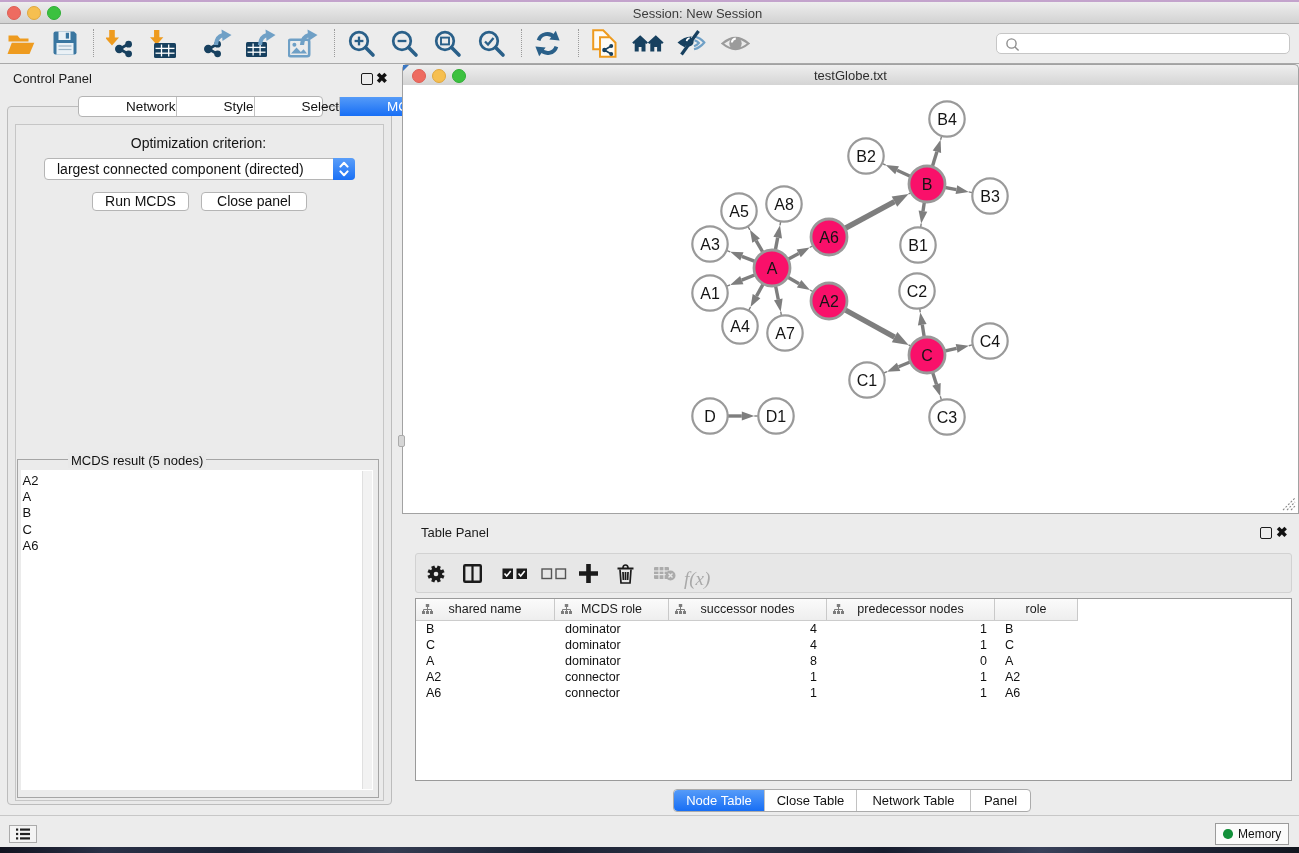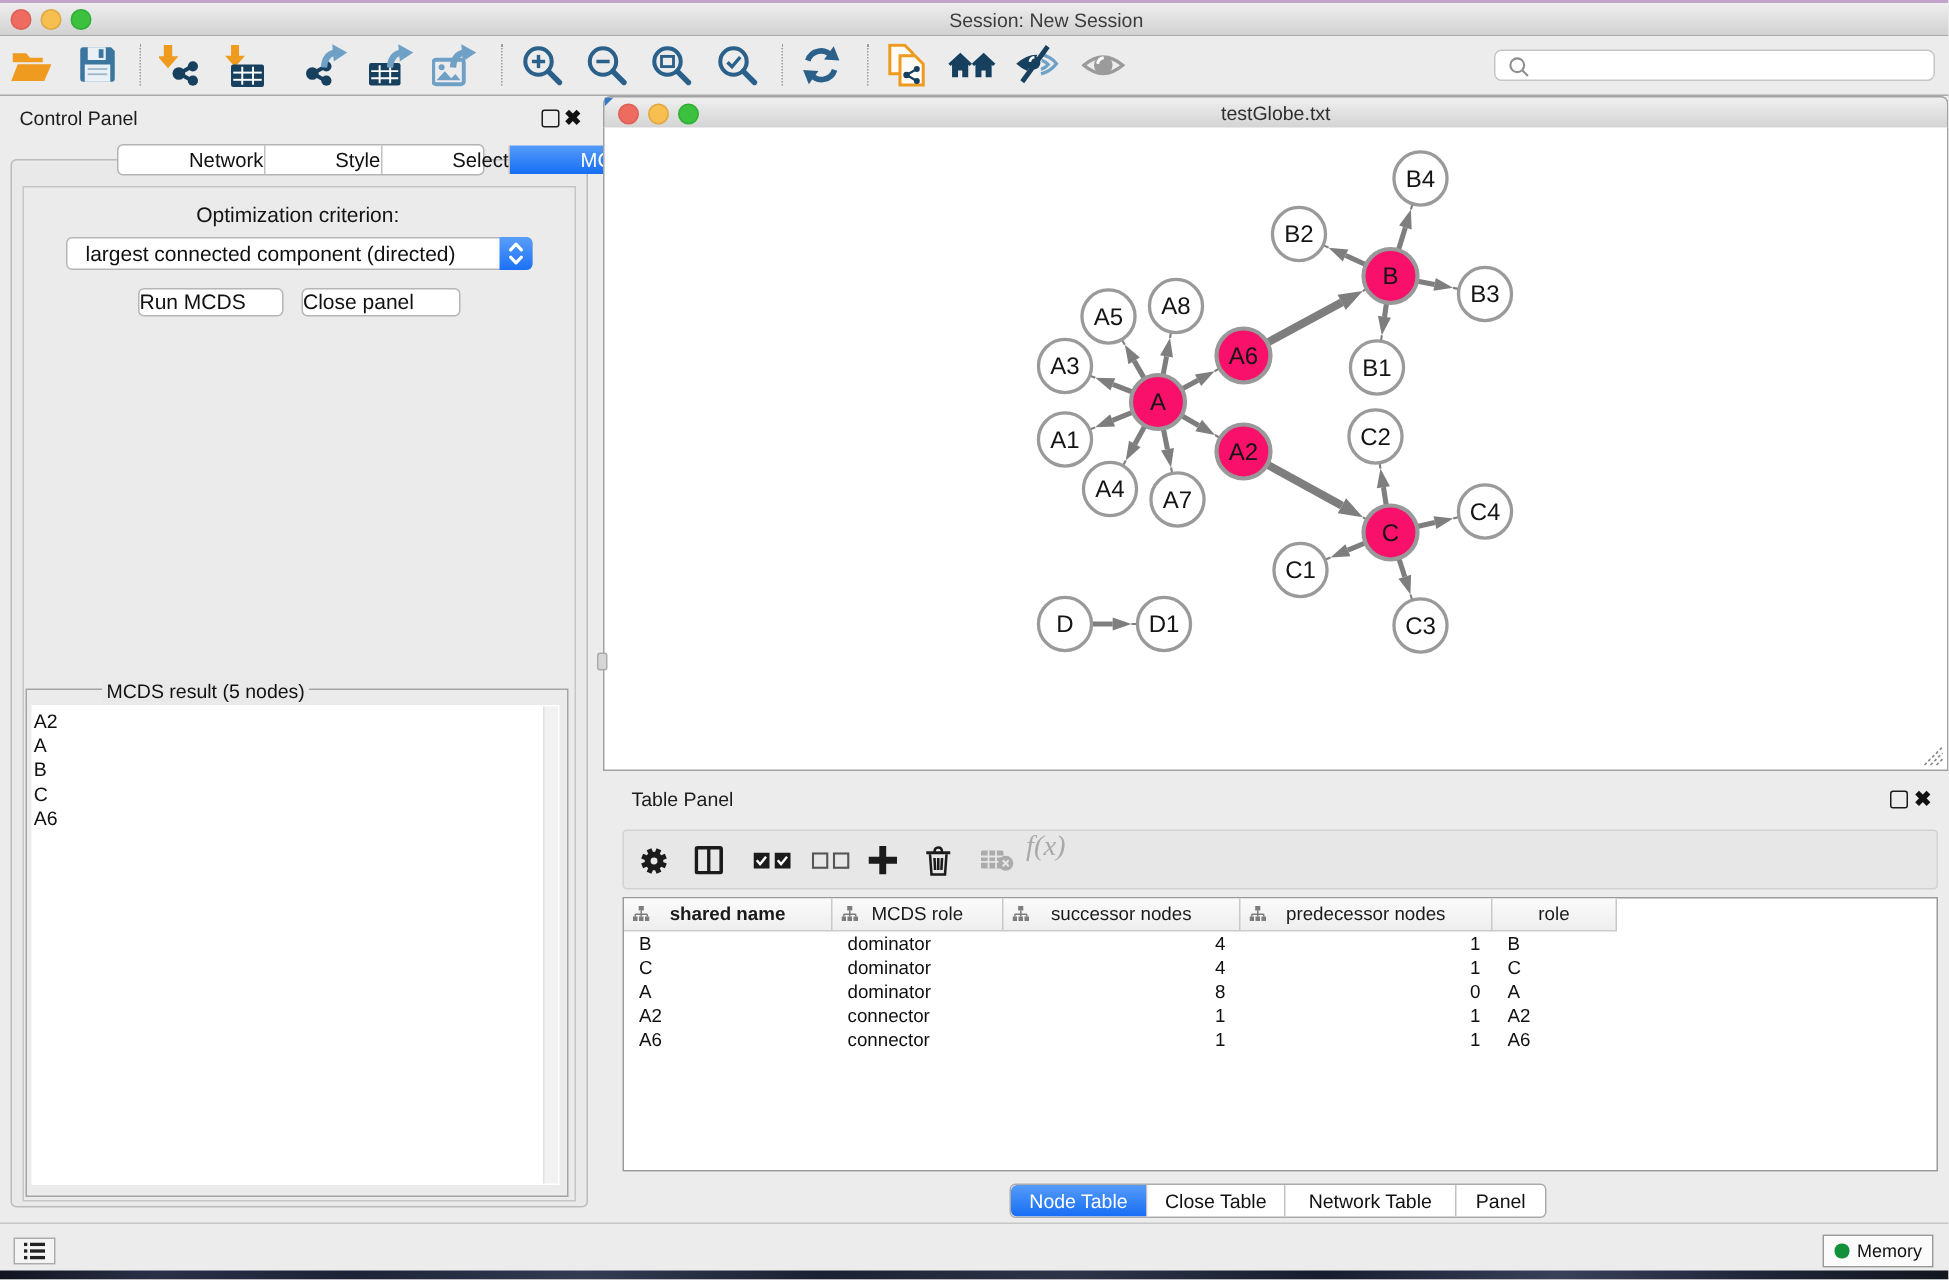--- a/index.html
+++ b/index.html
@@ -22,21 +22,21 @@
 .xbtn{position:absolute;font-size:14px;font-weight:bold;color:#111;line-height:10px;}
 #cp-tabs{left:78px;top:32px;width:243px;height:19px;background:#ffffff;border:1px solid #b4b4b4;border-radius:4px;display:flex;}
 #cp-tabs .seg{border-right:1px solid #c2c2c2;font-size:13.5px;color:#111;text-align:center;line-height:19px;height:19px;padding-left:47px;}
 #cp-tabs .seg.sel{background:linear-gradient(#559bf8,#176ef5);color:#ffffff;border-right:none;border-radius:0 4px 4px 0;}
 #cp-outer{left:7px;top:42px;width:383px;height:697px;background:#e9e9e9;border:1px solid #bcbcbc;border-radius:4px;}
 #cp-inner{left:15px;top:60px;width:367px;height:675px;background:#ebebeb;border:1px solid #c6c6c6;}
 #opt-label{left:0;top:71px;width:397px;text-align:center;font-size:14px;color:#141414;}
 #combo{left:44px;top:94px;width:309px;height:20px;background:#ffffff;border:1px solid #b5b5b5;border-radius:4px;}
 #combo .txt{position:absolute;left:12px;top:1.5px;font-size:14px;color:#101010;}
 #combo .step{position:absolute;right:-1px;top:-1px;width:22px;height:22px;background:linear-gradient(#5a9ef9,#1a70f5);border-radius:0 4px 4px 0;}
-.btn{position:absolute;height:17px;background:#ffffff;border:1px solid #b5b5b5;border-radius:4px;font-size:14px;color:#111;line-height:17px;}
+.btn{position:absolute;height:17px;background:#ffffff;border:1px solid #b5b5b5;border-radius:4px;font-size:14px;color:#111;text-align:center;line-height:17px;}
 #fieldset{left:17px;top:395px;width:360px;height:337px;border:1px solid #a5a5a5;}
 #fieldset-label{left:24px;top:389px;background:#e9e9e9;padding:0 3px;font-size:13px;color:#111;margin-left:44px;}
 #mcds-list{left:21px;top:406px;width:352px;height:320px;background:#ffffff;font-size:13px;color:#111;line-height:16.2px;padding:3px 0 0 1.5px;box-sizing:border-box;}
 #mcds-scroll{left:362px;top:407px;width:9px;height:318px;background:#f2f2f2;border-left:1px solid #e0e0e0;}
 
 #netwin{left:402px;top:0px;width:897px;height:514px;}
 #nw-tbar{position:absolute;left:0;top:0;width:895px;height:21px;background:linear-gradient(#efefef,#d3d3d3);border:1px solid #a2a2a2;border-bottom:1px solid #9e9e9e;border-radius:5px 5px 0 0;}
 #nw-body{position:absolute;left:0;top:21px;width:895px;height:428px;background:#ffffff;border:1px solid #a2a2a2;border-top:none;}
 #nw-title{position:absolute;left:0;top:3px;width:100%;text-align:center;font-size:13px;color:#2e2e2e;}
 
@@ -430,25 +430,25 @@
           </g>
           <g stroke="#e7e7e7" stroke-width="1.2">
             <line x1="0" y1="5" x2="15" y2="5"></line>
             <line x1="0" y1="8.6" x2="15" y2="8.6"></line>
             <line x1="5" y1="1" x2="5" y2="13"></line>
             <line x1="10" y1="1" x2="10" y2="13"></line>
           </g>
           <circle cx="16.5" cy="9.5" r="5" fill="#ababab"></circle>
           <path d="M14.5 7.5 l4 4 M18.5 7.5 l-4 4" stroke="#e7e7e7" stroke-width="1.4"></path>
         </svg>
-<div style="position:absolute;left:268px;top:0;font-family:'Liberation Serif',serif;font-style:italic;font-size:19px;color:#a9a9a9;">f(x)</div>
+<div style="position:absolute;left:268px;top:14px;font-family:'Liberation Serif',serif;font-style:italic;font-size:19px;color:#a9a9a9;">f(x)</div>
     </div>
     <div id="tp-table">
       <div id="tp-header">
-<div class="hcell" style="left:0px;width:138px;font-weight:bold;">
+<div class="hcell" style="left:0px;width:138px;">
             <svg width="11" height="11" viewBox="0 0 11 11" style="position:absolute;left:6px;top:5px;">
               <g fill="#7d7d7d">
                 <rect x="3.8" y="0" width="3.4" height="3"></rect>
                 <rect x="0" y="7" width="3" height="3"></rect>
                 <rect x="4" y="7" width="3" height="3"></rect>
                 <rect x="8" y="7" width="3" height="3"></rect>
               </g>
               <g stroke="#7d7d7d" stroke-width="1">
                 <line x1="5.5" y1="3" x2="5.5" y2="5.5"></line>
                 <line x1="1.5" y1="5.5" x2="9.5" y2="5.5"></line>

